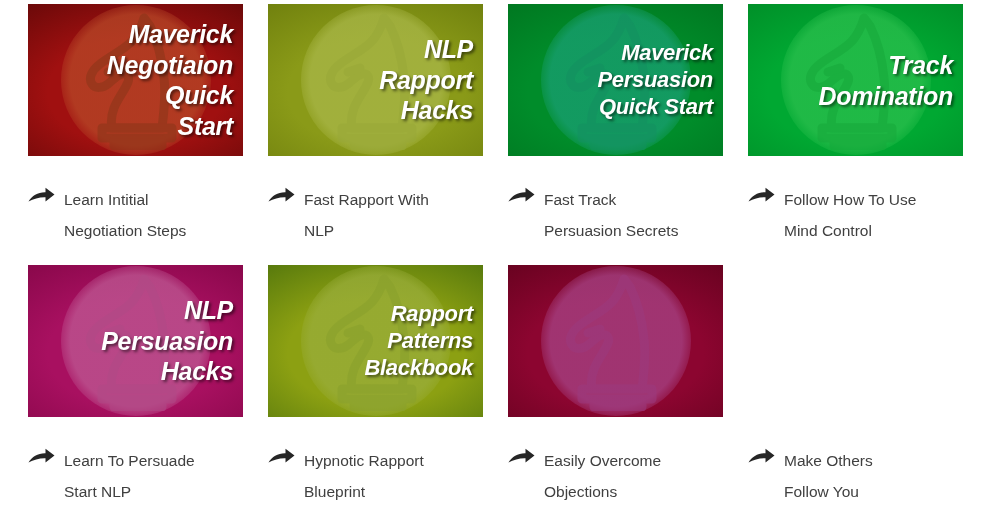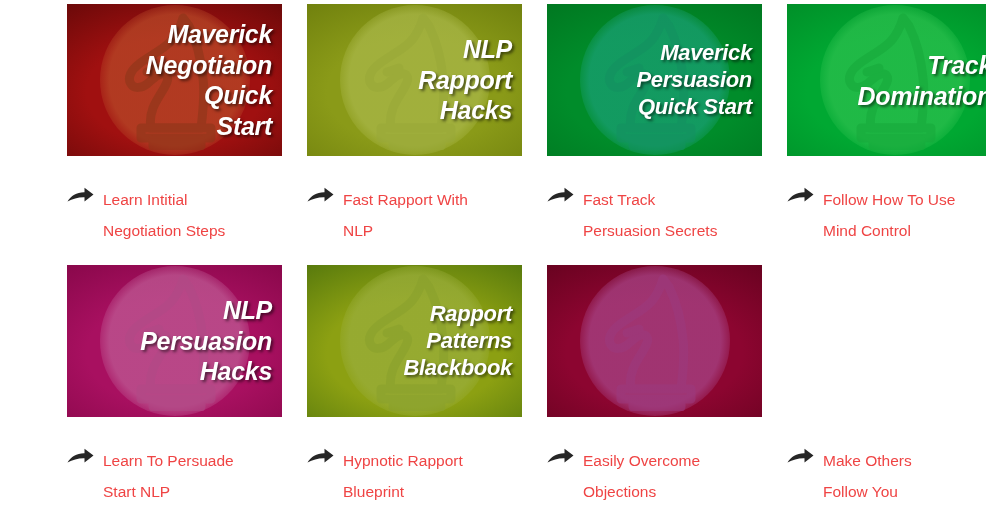--- a/index.html
+++ b/index.html
@@ -11,21 +11,20 @@
   }
   .grid{
     position:relative;
     width:904px;height:516px;
     display:grid;
     grid-template-columns:repeat(4, 240px);
     grid-template-rows:repeat(2, 261px);
     padding-left:28px;
     padding-top:4px;
     box-sizing:border-box;
-    margin-left:39px;
   }
   .cell{ position:relative; width:240px; }
 
   
   .banner{
     position:relative;
     width:215px;height:152px;
     overflow:hidden;
     box-sizing:border-box;
   }
@@ -75,21 +74,21 @@
     gap:9px;
     width:228px;
   }
   .arrow-icon{
     flex:0 0 auto;
     width:27px;height:20px;
     margin-top:3px;
   }
   .arrow-icon svg{display:block;width:100%;height:100%;}
   .caption-text{
-    color:#ef4444;
+    color:#404040;
     font-size:15.5px;
     line-height:31px;
     white-space:pre-line;
   }
 </style>
 </head>
 <body>
 
 <div class="grid">
     <div class="cell">

